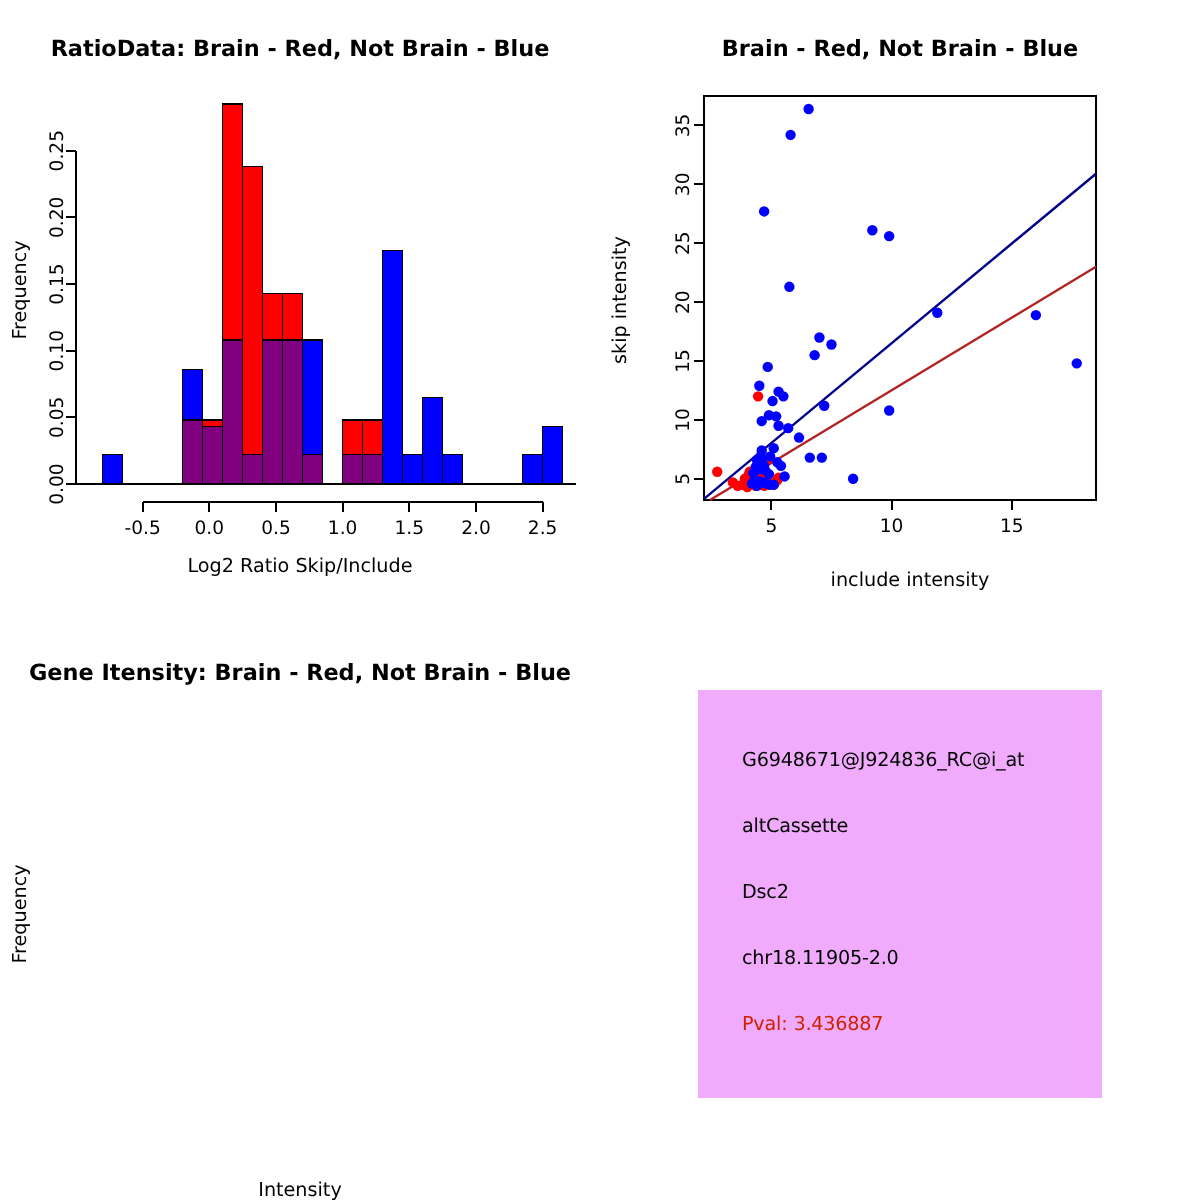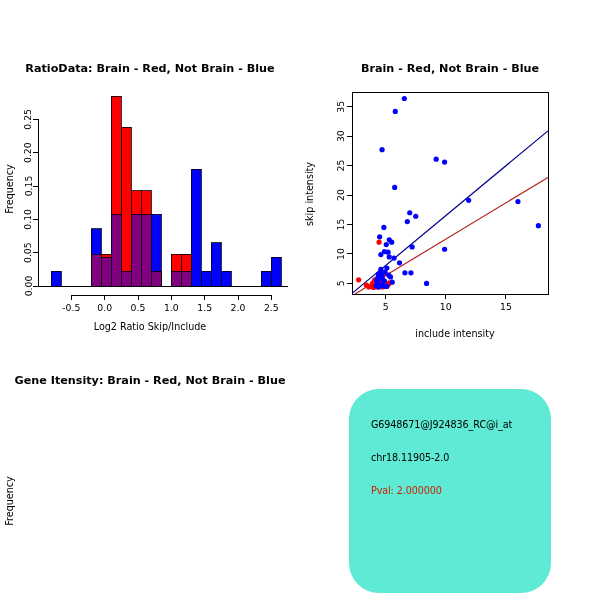--- a/index.html
+++ b/index.html
@@ -14,21 +14,20 @@
     overflow: hidden;
   }
   #root {
     position: relative;
     width: 600px;
     height: 600px;
   }
   .panel {
     position: absolute;
     box-sizing: border-box;
-    margin-top: 44px;
   }
   #panel-ratio-hist   { left: 0;   top: 0;   width: 300px; height: 300px; }
   #panel-scatter      { left: 300px; top: 0; width: 300px; height: 300px; }
   #panel-gene-hist    { left: 0;   top: 312px; width: 300px; height: 300px; }
   #panel-info         { left: 300px; top: 300px; width: 300px; height: 300px; }
 
   .plot-title {
     font-family: "DejaVu Sans", sans-serif;
     font-weight: bold;
     font-size: 11.2px;
@@ -67,22 +66,21 @@
   
   #panel-info {
     display: block;
   }
   .info-box {
     position: absolute;
     left: 49px;
     top: 45px;
     width: 202px;
     height: 204px;
-    background: #5eead4;
-    border-radius: 30px;
+    background: #f0abfc;
   }
   .info-lines {
     position: absolute;
     left: 22px;
     top: 30px;
     right: 6px;
   }
   .info-line {
     font-family: "DejaVu Sans", sans-serif;
     font-size: 9.6px;
@@ -352,19 +350,21 @@
         </g>
       <text class="axis-label" x="150" y="286">Intensity</text>
       <text class="axis-label" x="13" y="145" transform="rotate(-90 13 145)">Frequency</text>
     </svg>
   </div>
 
   <div class="panel" id="panel-info">
     <div class="info-box">
       <div class="info-lines">
         <div class="info-line">G6948671@J924836_RC@i_at</div>
+        <div class="info-line">altCassette</div>
+        <div class="info-line">Dsc2</div>
         <div class="info-line">chr18.11905-2.0</div>
-        <div class="info-line pval">Pval: 2.000000</div>
+        <div class="info-line pval">Pval: 3.436887</div>
       </div>
     </div>
   </div>
 
 </div>
 
 </body></html>

